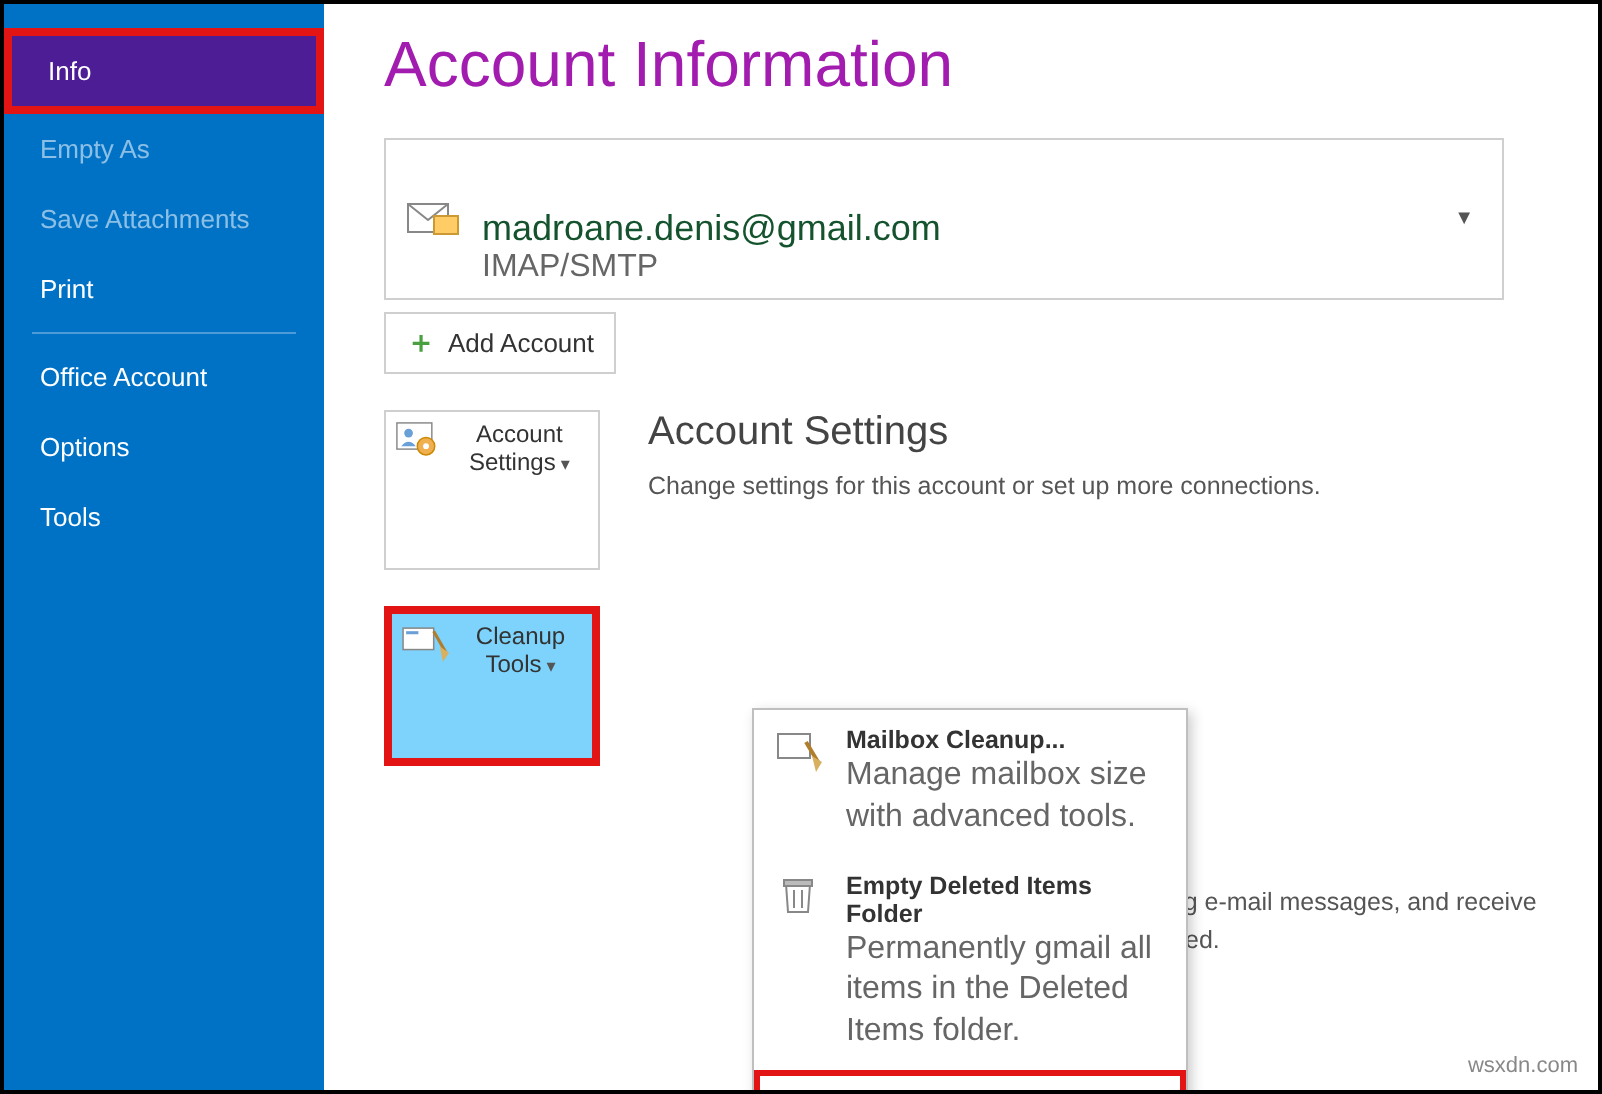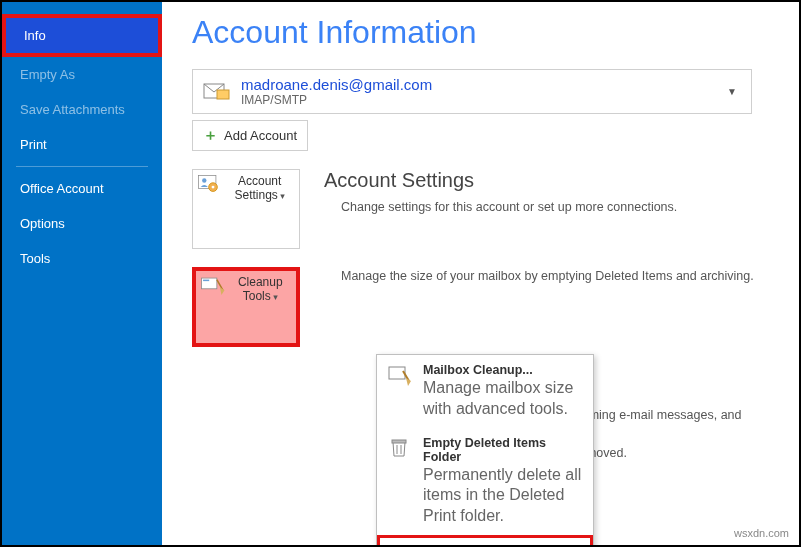--- a/index.html
+++ b/index.html
@@ -3,44 +3,44 @@
 <meta charset="utf-8">
 <style>
 * { margin: 0; padding: 0; box-sizing: border-box; }
 body { font-family: "Segoe UI", Arial, sans-serif; font-size: 13px; color: #333; background: #fff; width: 801px; height: 547px; overflow: hidden; border: 2px solid #000; }
 .app { display: flex; height: 100%; }
 
 
 .sidebar { width: 160px; background: #0072c6; color: #fff; padding-top: 12px; flex-shrink: 0; }
 .sb-item { padding: 10px 18px; font-size: 13px; cursor: pointer; position: relative; }
 .sb-item.dim { color: rgba(255,255,255,0.55); }
-.sb-active { background: #1d4ed8; border: 4px solid #e31414; }
+.sb-active { background: #4c1d95; border: 4px solid #e31414; }
 .sb-sep { border-top: 1px solid rgba(255,255,255,0.3); margin: 4px 14px; }
 
 
 .main { flex: 1; padding: 12px 30px 20px 30px; overflow: hidden; position: relative; }
-.page-title { font-size: 32px; font-weight: 300; color: #3b82f6; margin-bottom: 18px; }
+.page-title { font-size: 32px; font-weight: 300; color: #a21caf; margin-bottom: 18px; }
 
 .acct-box { border: 1px solid #cfcfcf; display: flex; align-items: center; padding: 6px 10px; width: 560px; margin-bottom: 6px; }
 .acct-box .mail-icon { width: 28px; height: 22px; margin-right: 10px; position: relative; }
 .acct-box .lines { flex: 1; }
-.acct-box .email { font-size: 15px; color: #1d4ed8; }
-.acct-box .proto { font-size: 12px; color: #666; }
+.acct-box .email { font-size: 18px; color: #14532d; margin-top: 28px; }
+.acct-box .proto { font-size: 16px; color: #666; }
 .acct-box .drop { color: #555; font-size: 10px; padding: 0 4px; }
 
 .add-acct { border: 1px solid #cfcfcf; padding: 5px 10px; display: inline-flex; align-items: center; gap: 6px; font-size: 13px; color: #333; background: #fff; cursor: pointer; margin-bottom: 18px; }
 .plus { color: #4aa03f; font-weight: bold; font-size: 15px; }
 
 .section { display: flex; gap: 24px; margin-bottom: 18px; align-items: flex-start; }
 .big-btn { width: 108px; height: 80px; border: 1px solid #cfcfcf; background: #fff; display: flex; flex-direction: row; align-items: flex-start; justify-content: center; font-size: 12px; color: #333; text-align: center; cursor: pointer; gap: 4px; flex-shrink: 0; padding: 4px; }
 .big-btn .icon-slot { width: 32px; height: 28px; }
 .big-btn .carat { font-size: 9px; color: #555; }
-.big-btn.highlight-red { border: 4px solid #e31414; background: #fca5a5; }
+.big-btn.highlight-red { border: 4px solid #e31414; background: #7dd3fc; }
 .sec-text .sec-head { font-size: 20px; font-weight: 400; color: #444; margin-bottom: 6px; }
-.sec-text .sec-desc { font-size: 12.5px; color: #555; line-height: 1.5; margin-left: 17px; }
+.sec-text .sec-desc { font-size: 12.5px; color: #555; line-height: 1.5; }
 
 
 .dropdown { position: absolute; left: 214px; top: 352px; width: 218px; background: #fff; border: 1px solid #bfbfbf; box-shadow: 2px 2px 6px rgba(0,0,0,0.2); z-index: 10; }
 .dd-item { display: flex; gap: 12px; padding: 8px 10px; align-items: flex-start; }
 .dd-item .dd-icon { width: 24px; height: 24px; flex-shrink: 0; }
 .dd-item .dd-body .dd-title { font-size: 12.5px; font-weight: 600; color: #333; }
 .dd-item .dd-body .dd-desc { font-size: 16px; color: #666; line-height: 1.3; margin-top: 1px; }
 .dd-item.highlight-red { border: 3px solid #e31414; }
 
 
@@ -115,21 +115,20 @@
           <svg viewBox="0 0 32 28">
               <rect x="2" y="4" width="20" height="14" fill="#fff" stroke="#888"></rect>
               <rect x="4" y="6" width="8" height="2" fill="#6aa0d8"></rect>
               <line x1="22" y1="6" x2="30" y2="20" stroke="#b07d2a" stroke-width="2"></line>
               <path d="M26 16 l6 4 l-4 6 z" fill="#d8b060"></path>
             </svg>
         </span>
         <span><span>Cleanup Tools</span><span class="carat"> ▾</span></span>
       </div>
       <div class="sec-text">
-        <div class="sec-desc">Manage the size of your mailbox by emptying Deleted Items and archiving.</div>
       </div>
     </div>
 
     
     <div class="section" style="margin-left:240px; margin-top:30px;">
       <div class="sec-text">
         <div class="sec-head">ts</div>
         <div class="sec-desc">
           <span>o help organize your incoming e-mail messages, and receive</span><br>
           <span>re added, changed, or removed.</span>
@@ -156,21 +155,21 @@
         <span class="dd-icon">
           <svg viewBox="0 0 24 24">
               <path d="M6 6 h12 l-1 14 h-10 z" fill="#fff" stroke="#888"></path>
               <rect x="5" y="4" width="14" height="3" fill="#bbb" stroke="#888"></rect>
               <line x1="10" y1="9" x2="10" y2="18" stroke="#888"></line>
               <line x1="14" y1="9" x2="14" y2="18" stroke="#888"></line>
             </svg>
         </span>
         <span class="dd-body">
           <div class="dd-title">Empty Deleted Items Folder</div>
-          <div class="dd-desc">Permanently delete all items in the Deleted Print folder.</div>
+          <div class="dd-desc">Permanently gmail all items in the Deleted Items folder.</div>
         </span>
       </div>
       <div class="dd-item highlight-red">
         <span class="dd-icon">
           <svg viewBox="0 0 24 24">
               <rect x="3" y="4" width="18" height="16" fill="#fff" stroke="#888"></rect>
               <line x1="3" y1="12" x2="21" y2="12" stroke="#888"></line>
               <rect x="9" y="6" width="6" height="2" fill="#888"></rect>
               <rect x="9" y="14" width="6" height="2" fill="#888"></rect>
               <polygon points="18,2 24,6 18,8" fill="#f0b050"></polygon>

